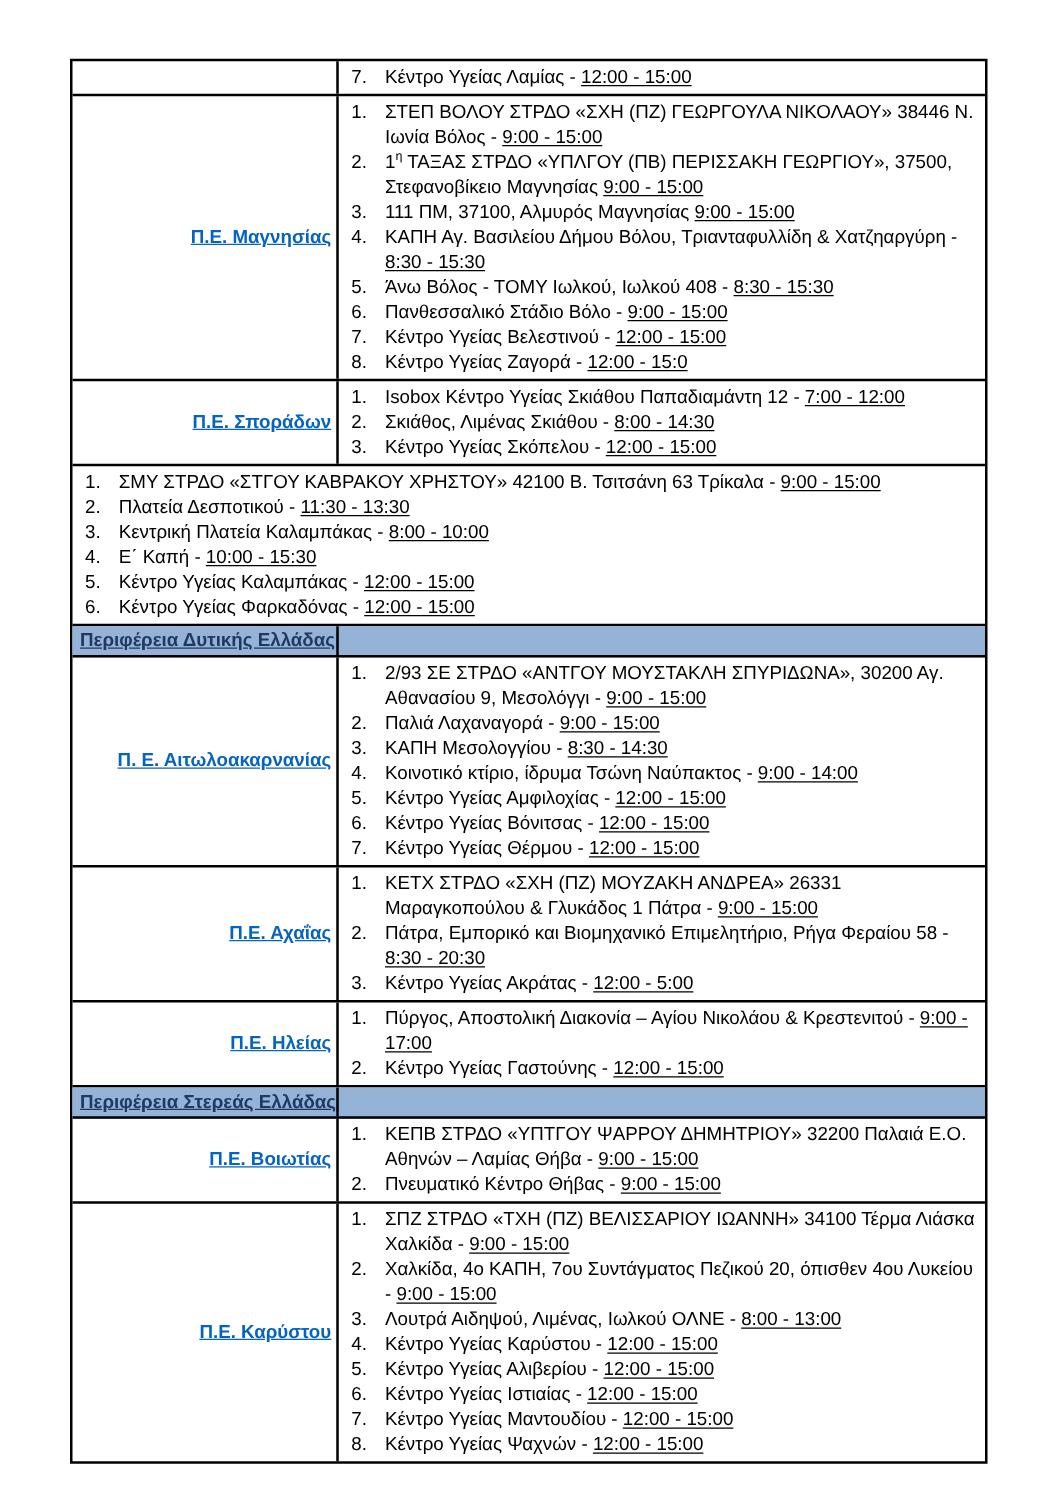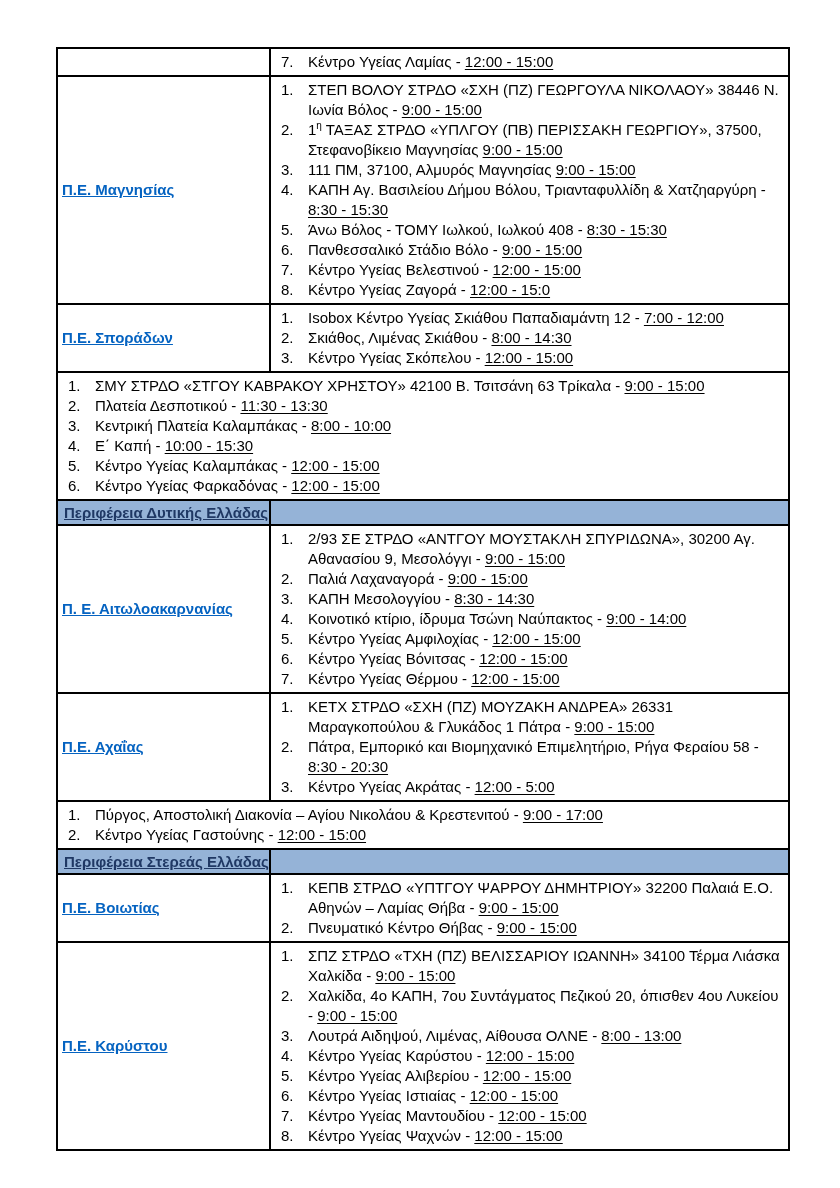--- a/index.html
+++ b/index.html
@@ -15,21 +15,21 @@
     position:absolute;left:56px;top:47px;width:734px;
     border:2px solid #000;
     box-sizing:border-box;
   }
   .trow{display:flex;border-bottom:2px solid #000;box-sizing:border-box;}
   .trow:last-child{border-bottom:none;}
   .cell{box-sizing:border-box;}
   .cell-left{
     width:213px;flex:none;
     border-right:2px solid #000;
-    display:flex;align-items:center;justify-content:flex-start;
+    display:flex;align-items:center;justify-content:flex-end;
     padding:2px 4px;
   }
   .cell-right{flex:1;padding:3px 4px 3px 10px;}
   .item{display:flex;line-height:20px;}
   .inum{width:27px;flex:none;}
   .itext{flex:1;padding-right:2px;}
   .hours{text-decoration:underline;text-underline-offset:2px;text-align:right;}
   .region-link{
     color:var(--link-blue,#0563C1);
     font-weight:bold;text-decoration:underline;
@@ -198,20 +198,23 @@
             <span class="inum">2.</span>
             <span class="itext"><span class="plain">Πάτρα, Εμπορικό και Βιομηχανικό Επιμελητήριο, Ρήγα Φεραίου 58 - </span><span class="hours">8:30 - 20:30</span></span>
           </div>
           <div class="item">
             <span class="inum">3.</span>
             <span class="itext"><span class="plain">Κέντρο Υγείας Ακράτας - </span><span class="hours">12:00 - 5:00</span></span>
           </div>
         </div>
       </div>
       <div class="trow">
+        <div class="cell cell-left">
+          <a class="region-link">Π.Ε. Ηλείας</a>
+        </div>
         <div class="cell cell-right">
           <div class="item">
             <span class="inum">1.</span>
             <span class="itext"><span class="plain">Πύργος, Αποστολική Διακονία – Αγίου Νικολάου &amp; Κρεστενιτού - </span><span class="hours">9:00 - 17:00</span></span>
           </div>
           <div class="item">
             <span class="inum">2.</span>
             <span class="itext"><span class="plain">Κέντρο Υγείας Γαστούνης - </span><span class="hours">12:00 - 15:00</span></span>
           </div>
         </div>
@@ -245,21 +248,21 @@
           <div class="item">
             <span class="inum">1.</span>
             <span class="itext"><span class="plain">ΣΠΖ ΣΤΡΔΟ «ΤΧΗ (ΠΖ) ΒΕΛΙΣΣΑΡΙΟΥ ΙΩΑΝΝΗ» 34100 Τέρμα Λιάσκα Χαλκίδα - </span><span class="hours">9:00 - 15:00</span></span>
           </div>
           <div class="item">
             <span class="inum">2.</span>
             <span class="itext"><span class="plain">Χαλκίδα, 4ο ΚΑΠΗ, 7ου Συντάγματος Πεζικού 20, όπισθεν 4ου Λυκείου - </span><span class="hours">9:00 - 15:00</span></span>
           </div>
           <div class="item">
             <span class="inum">3.</span>
-            <span class="itext"><span class="plain">Λουτρά Αιδηψού, Λιμένας, Αίθουσα ΟΛΝΕ - </span><span class="hours">8:00 - 13:00</span></span>
+            <span class="itext"><span class="plain">Λουτρά Αιδηψού, Λιμένας, Ιωλκού ΟΛΝΕ - </span><span class="hours">8:00 - 13:00</span></span>
           </div>
           <div class="item">
             <span class="inum">4.</span>
             <span class="itext"><span class="plain">Κέντρο Υγείας Καρύστου - </span><span class="hours">12:00 - 15:00</span></span>
           </div>
           <div class="item">
             <span class="inum">5.</span>
             <span class="itext"><span class="plain">Κέντρο Υγείας Αλιβερίου - </span><span class="hours">12:00 - 15:00</span></span>
           </div>
           <div class="item">

